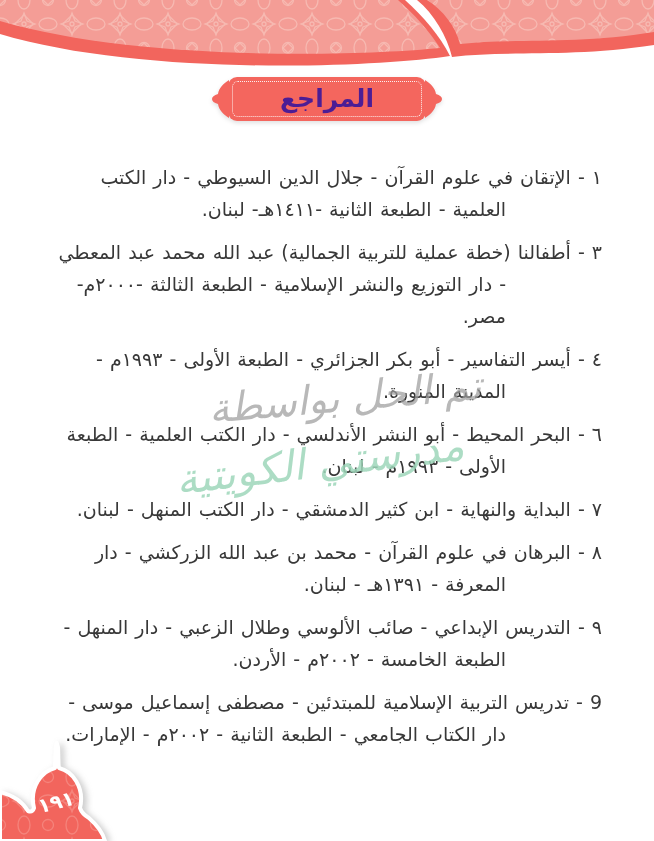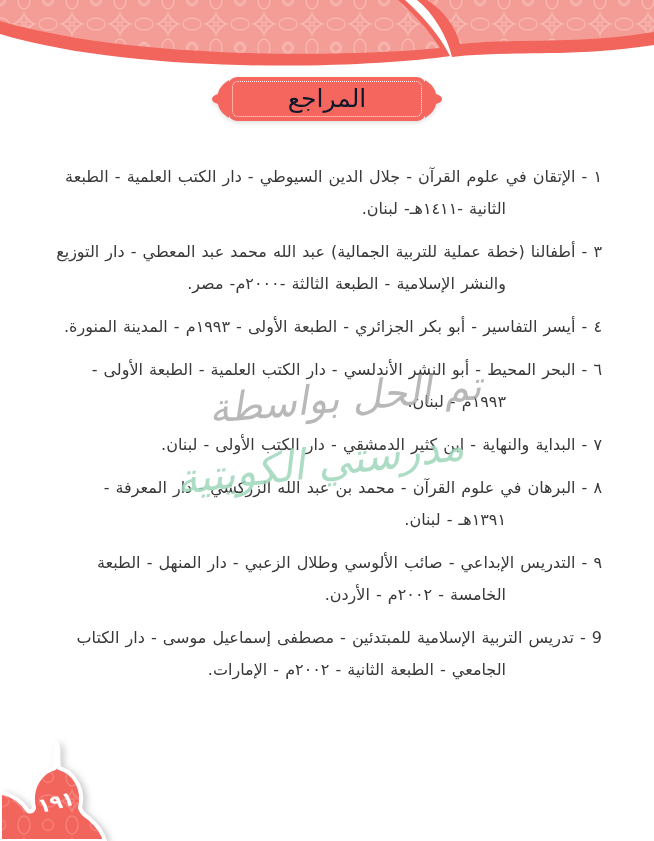--- a/index.html
+++ b/index.html
@@ -19,34 +19,34 @@
     width:198px; height:44px; background:#f4665e; border-radius:9px;
     filter:drop-shadow(0 2px 2px rgba(0,0,0,0.12));
     display:flex; align-items:center; justify-content:center;
   }
   .banner-inner {
     position:absolute; top:4px; left:4px; right:4px; bottom:4px;
     border:1.6px dotted rgba(255,255,255,0.9); border-radius:6px;
     pointer-events:none;
   }
   .banner-title {
-    color:#0f172a; font-size:25px; font-weight:normal; letter-spacing:1px;
+    color:#4c1d95; font-size:25px; font-weight:bold; letter-spacing:1px;
     direction:rtl; line-height:44px;
   }
   .banner-orn { position:absolute; top:3px; width:18px; height:38px; }
   .banner-orn.left  { left:-17px; transform:scaleX(-1); }
   .banner-orn.right { right:-17px; }
 
   
   .refs {
     position:absolute; top:161px; right:52px; left:48px;
     direction:rtl; text-align:right; color:#383838;
   }
   .ref {
-    font-size:16px; line-height:32px;
+    font-size:19px; line-height:32px;
     padding-right:96px; text-indent:-96px;
     margin-bottom:11px; word-spacing:1px;margin-left:7px;
   }
   .ref-num { white-space:nowrap; }
 
   
   .watermark { position:absolute; inset:0; pointer-events:none; }
   .wm-line1 {
     position:absolute; left:160px; top:374px; width:370px;
     direction:rtl; text-align:center;
@@ -124,21 +124,21 @@
       <p class="ref"><span class="ref-num">١ -</span> <span>الإتقان في علوم القرآن - جلال الدين السيوطي - دار الكتب العلمية - الطبعة الثانية -١٤١١هـ- لبنان.</span></p>
 
 
       <p class="ref"><span class="ref-num">٣ -</span> <span>أطفالنا (خطة عملية للتربية الجمالية) عبد الله محمد عبد المعطي - دار التوزيع والنشر الإسلامية - الطبعة الثالثة -٢٠٠٠م- مصر.</span></p>
 
       <p class="ref"><span class="ref-num">٤ -</span> <span>أيسر التفاسير - أبو بكر الجزائري - الطبعة الأولى - ١٩٩٣م - المدينة المنورة.</span></p>
 
 
       <p class="ref"><span class="ref-num">٦ -</span> <span>البحر المحيط - أبو النشر الأندلسي - دار الكتب العلمية - الطبعة الأولى - ١٩٩٣م - لبنان.</span></p>
 
-      <p class="ref"><span class="ref-num">٧ -</span> <span>البداية والنهاية - ابن كثير الدمشقي - دار الكتب الأولى - لبنان.</span></p>
+      <p class="ref"><span class="ref-num">٧ -</span> <span>البداية والنهاية - ابن كثير الدمشقي - دار الكتب المنهل - لبنان.</span></p>
 
       <p class="ref"><span class="ref-num">٨ -</span> <span>البرهان في علوم القرآن - محمد بن عبد الله الزركشي - دار المعرفة - ١٣٩١هـ - لبنان.</span></p>
 
       <p class="ref"><span class="ref-num">٩ -</span> <span>التدريس الإبداعي - صائب الألوسي وطلال الزعبي - دار المنهل - الطبعة الخامسة - ٢٠٠٢م - الأردن.</span></p>
 
       <p class="ref"><span class="ref-num">9 -</span> <span>تدريس التربية الإسلامية للمبتدئين - مصطفى إسماعيل موسى - دار الكتاب الجامعي - الطبعة الثانية - ٢٠٠٢م - الإمارات.</span></p>
 
     </main>
 
   <div class="watermark">

